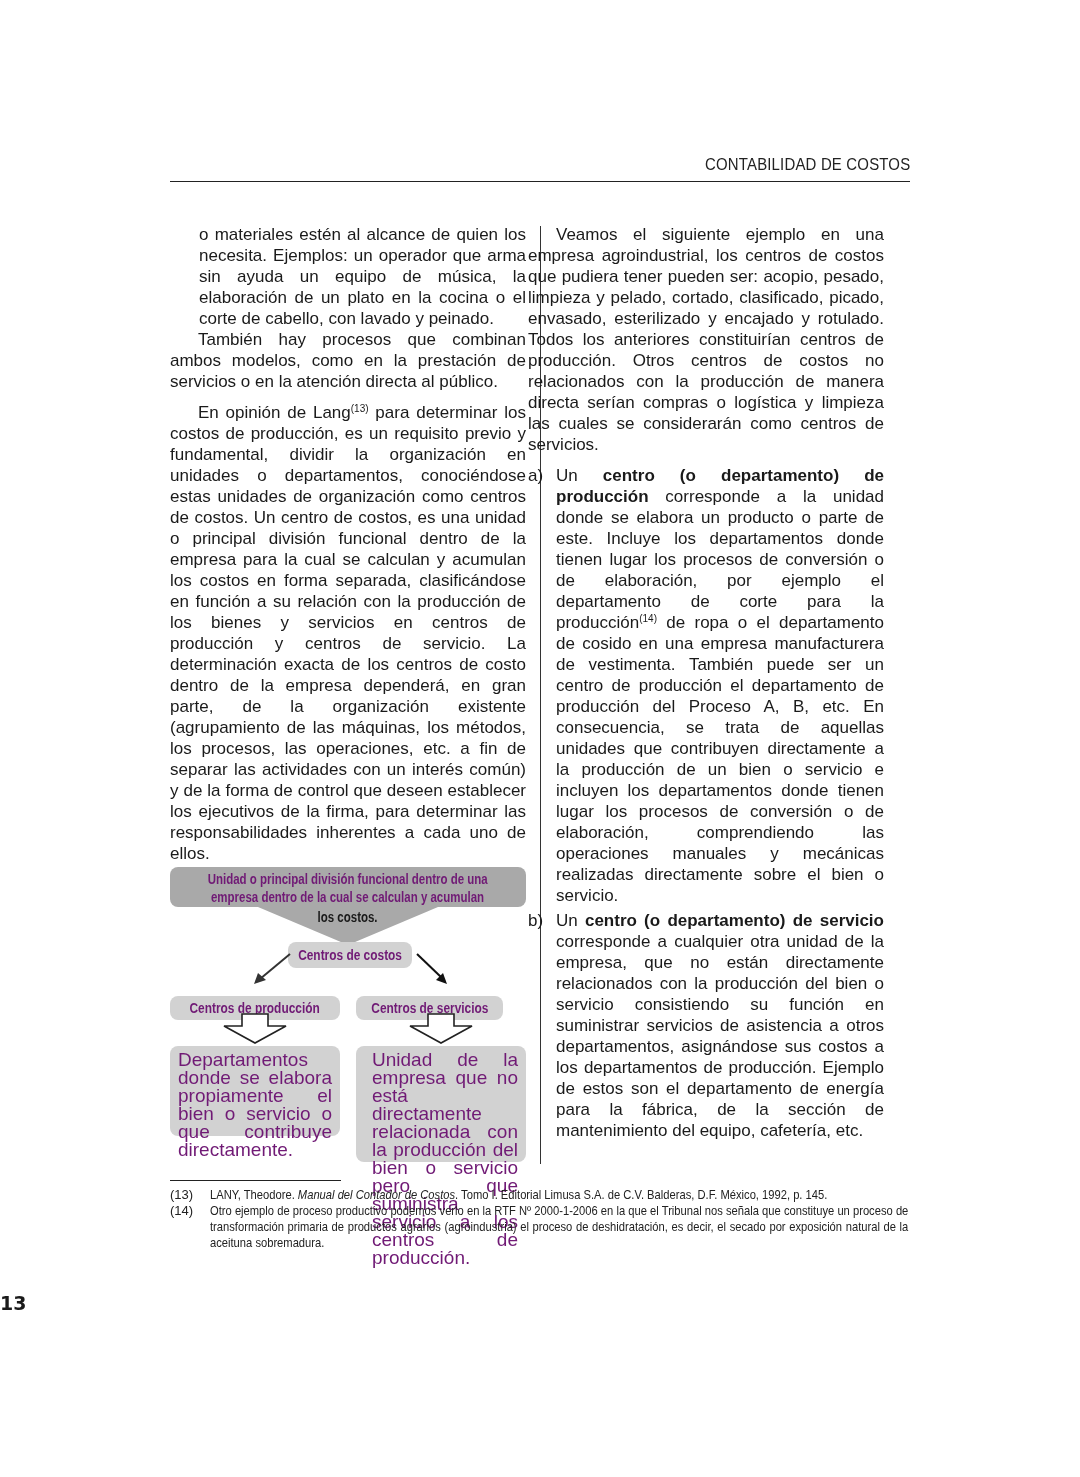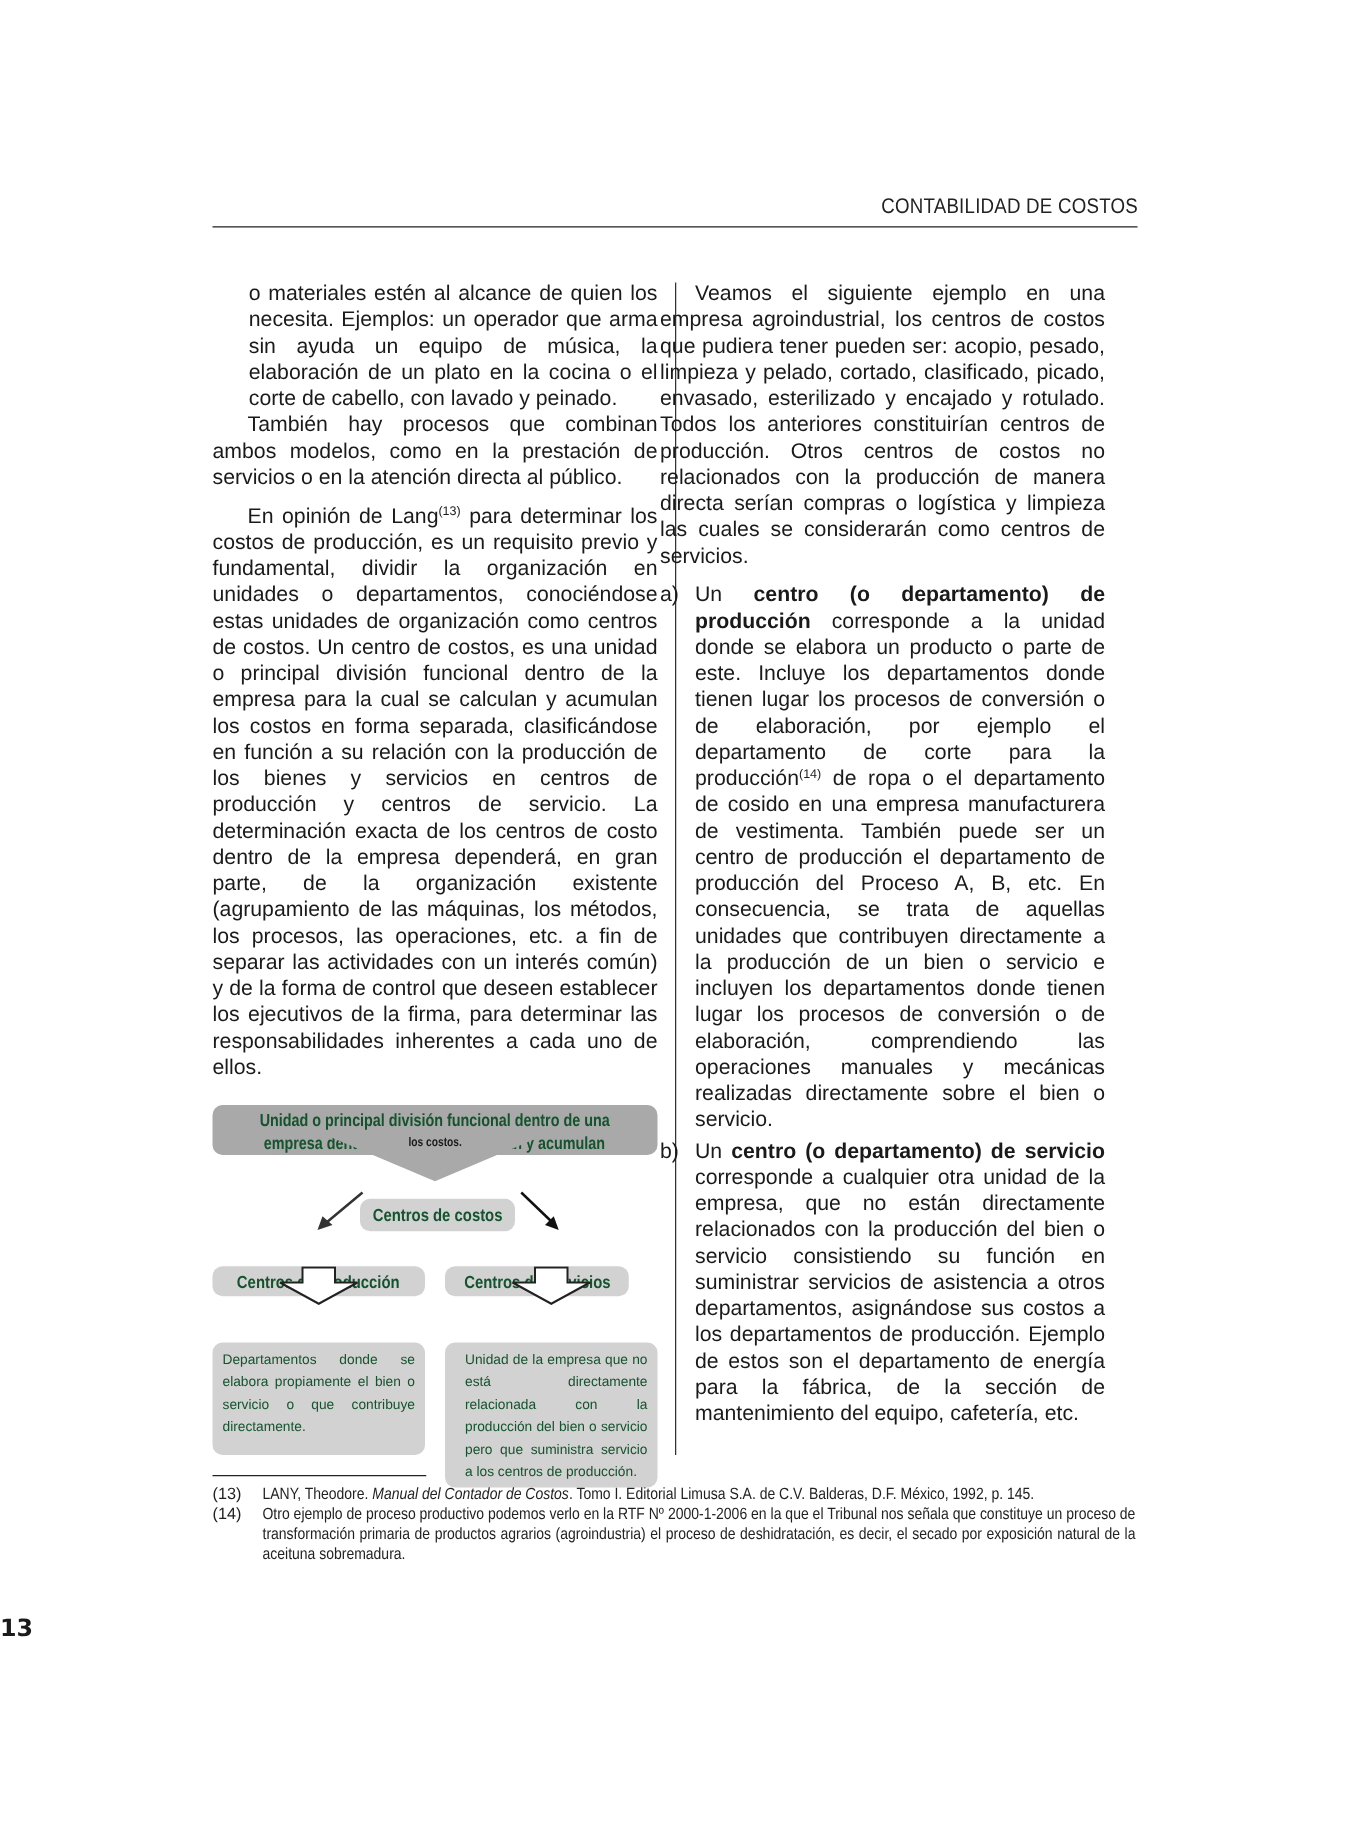--- a/index.html
+++ b/index.html
@@ -17,32 +17,32 @@
   .indent { text-indent: 28px; }
   .cont { padding-left: 29px; margin-bottom: 0; }
   sup { font-size: 10px; line-height: 0; vertical-align: 6px; }
 
   .item { position: relative; padding-left: 28px; margin-bottom: 4px; }
   .item .marker { position: absolute; left: 0; top: 0; }
   b { font-weight: bold; }
 
   
   .diagram { position: absolute; left: 170px; top: 867px; width: 356px; height: 300px; font-family: "Liberation Sans", sans-serif; }
-  .box { position: absolute; background: #d2d2d2; border-radius: 8px; box-sizing: border-box; font-weight: bold; color: #14532d; text-align: center; margin-top: 17px; }
+  .box { position: absolute; background: #d2d2d2; border-radius: 8px; box-sizing: border-box; font-weight: bold; color: #701a75; text-align: center; }
   .top-box { left: 0; top: 0; width: 356px; height: 40px; background: #a9a9a9; font-size: 14px; line-height: 18px; padding-top: 3px; transform-origin: center; }
   .top-box span { display: inline-block; transform: scaleX(0.82); white-space: nowrap; }
   .funnel { position: absolute; left: 88px; top: 40px; width: 0; height: 0; border-left: 90px solid transparent; border-right: 90px solid transparent; border-top: 38px solid #a9a9a9; }
-  .funnel-text { position: absolute; left: 0; width: 356px; top: 42px; text-align: center; font-weight: bold; font-size: 10px; }
+  .funnel-text { position: absolute; left: 0; width: 356px; top: 42px; text-align: center; font-weight: bold; font-size: 14px; }
   .funnel-text span { display:inline-block; transform: scaleX(0.82); }
   .cc-box { left: 118px; top: 75px; width: 124px; height: 26px; font-size: 14px; line-height: 26px; }
   .cc-box span, .sub-box span { display:inline-block; transform: scaleX(0.85); white-space: nowrap; }
   .sub-box { top: 129px; height: 24px; font-size: 14px; line-height: 24px; }
   .prod { left: 0; width: 170px; }
   .serv { left: 186px; width: 147px; }
-  .desc { top: 190px; font-weight: normal; font-size: 11px; line-height: 18px; text-align: justify; padding: 5px 8px 6px 8px; }
+  .desc { top: 179px; font-weight: normal; font-size: 19px; line-height: 18px; text-align: justify; padding: 5px 8px 6px 8px; }
   .desc span { display:block; }
   .desc-prod { left: 0; width: 170px; height: 90px; }
   .desc-serv { left: 186px; width: 170px; height: 116px; padding-left: 16px; }
   .arrow-svg { position: absolute; }
 
   .fn-rule { position: absolute; left: 170px; top: 1180px; width: 171px; height: 1px; background: #222; }
   .footnotes { position: absolute; left: 170px; top: 1187px; width: 740px; font-size: 13px; line-height: 16px; color: #222; }
   .fn { position: relative; padding-left: 40px; text-align: justify; }
   .fn .num { position: absolute; left: 0; top: 0; }
   .fn-inner { display: block; transform: scaleX(0.86); transform-origin: left top; width: 116%; }

